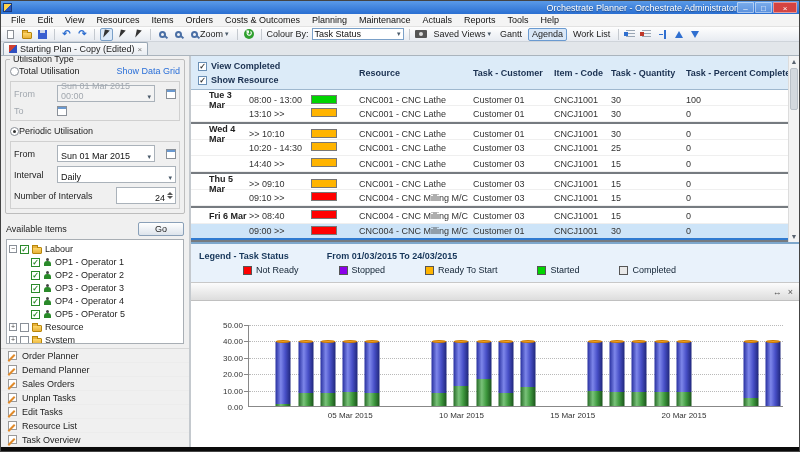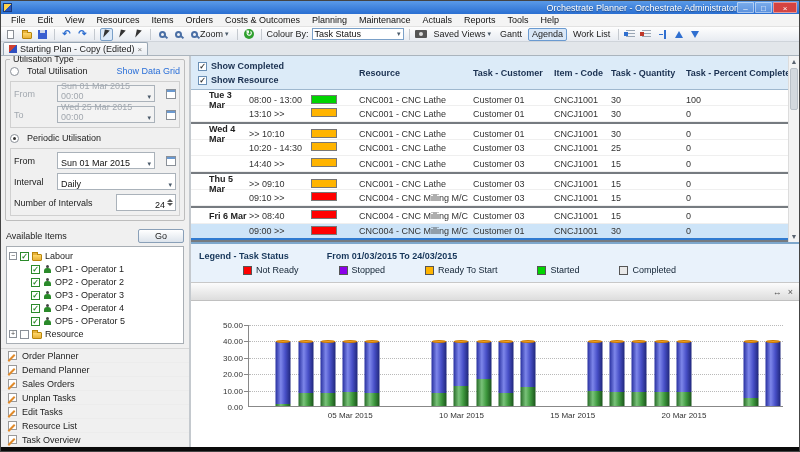--- a/index.html
+++ b/index.html
@@ -61,21 +61,21 @@
   .tab{height:13px;background:linear-gradient(#fdfdfd,#e9edf2);border:1px solid #98a6b4;border-bottom:none;
        display:flex;align-items:center;gap:3px;font-size:9px;padding:0 5px;color:#222;border-radius:2px 2px 0 0;}
   .tab-ic{width:8px;height:8px;background:linear-gradient(135deg,#d04030 50%,#3050c0 50%);}
   .tab-x{color:#777;font-size:8px;}
   
   .content{flex:1;display:flex;min-height:0;}
   .sidebar{width:190px;flex:0 0 190px;background:#f0f0f0;border-right:2px solid #c4c9ce;
            font-size:9px;color:#222;display:flex;flex-direction:column;overflow:hidden;}
   .groupbox{margin:3px 4px 2px 4px;border:1px solid #bdbdbd;border-radius:2px;padding:1px 4px 4px 4px;position:relative;}
   .groupbox .legend{position:absolute;top:-6px;left:4px;background:#f0f0f0;padding:0 3px;font-size:9px;color:#222;}
-  .gb-row{display:flex;align-items:flex-end;margin-top:5px;gap:8px;}
+  .gb-row{display:flex;align-items:flex-end;margin-top:5px;gap:0;}
   .radio{width:9px;height:9px;border:1px solid #8a9098;border-radius:50%;background:#fff;position:relative;flex:0 0 9px;}
   .radio.on::after{content:'';position:absolute;left:2px;top:2px;width:3px;height:3px;border-radius:50%;background:#333;}
   .link{color:#2a6fd8;margin-left:auto;}
   .sub-panel{border:1px solid #d0d0d0;margin-top:5px;padding:3px 3px 4px 3px;background:#f0f0f0;}
   .fld-row{display:flex;align-items:center;gap:11px;margin-top:4px;}
   .fld-row:first-child{margin-top:0;}
   .fld-label{width:32px;flex:0 0 32px;}
   .fld-label.wide{width:auto;flex:1;}
   .txt{flex:1;height:17px;background:#fff;border:1px solid #aab2ba;display:flex;align-items:flex-end;
        padding:0 3px;font-size:9px;color:#111;}
@@ -279,24 +279,20 @@
           <div class="fld-row">
             <span class="fld-label" style="color:#a2a8af">From</span>
             <span class="txt disabled">
               <span>Sun 01 Mar 2015 00:00</span>
               <span class="dd">▾</span>
             </span>
             <span class="ic-cal"></span>
           </div>
           <div class="fld-row">
             <span class="fld-label" style="color:#a2a8af">To</span>
-            <span class="txt disabled">
-              <span>Wed 25 Mar 2015 00:00</span>
-              <span class="dd">▾</span>
-            </span>
             <span class="ic-cal"></span>
           </div>
         </div>
         <div class="gb-row">
           <span class="radio on"></span>
           <span>Periodic Utilisation</span>
         </div>
         <div class="sub-panel">
           <div class="fld-row">
             <span class="fld-label">From</span>
@@ -407,21 +403,21 @@
           </div>
         </div>
     </div>
 
     <div class="main">
 
       <div class="grid-header">
         <div class="hdr-checks">
           <div class="chk-row">
             <span class="chk">✓</span>
-            <span>Show Completed</span>
+            <span>View Completed</span>
           </div>
           <div class="chk-row">
             <span class="chk">✓</span>
             <span>Show Resource</span>
           </div>
         </div>
       <div class="col-header" style="grid-column: 4;">Resource</div>
           <div class="col-header" style="grid-column: 5;">Task - Customer</div>
           <div class="col-header" style="grid-column: 6;">Item - Code</div>
           <div class="col-header" style="grid-column: 7;">Task - Quantity</div>

